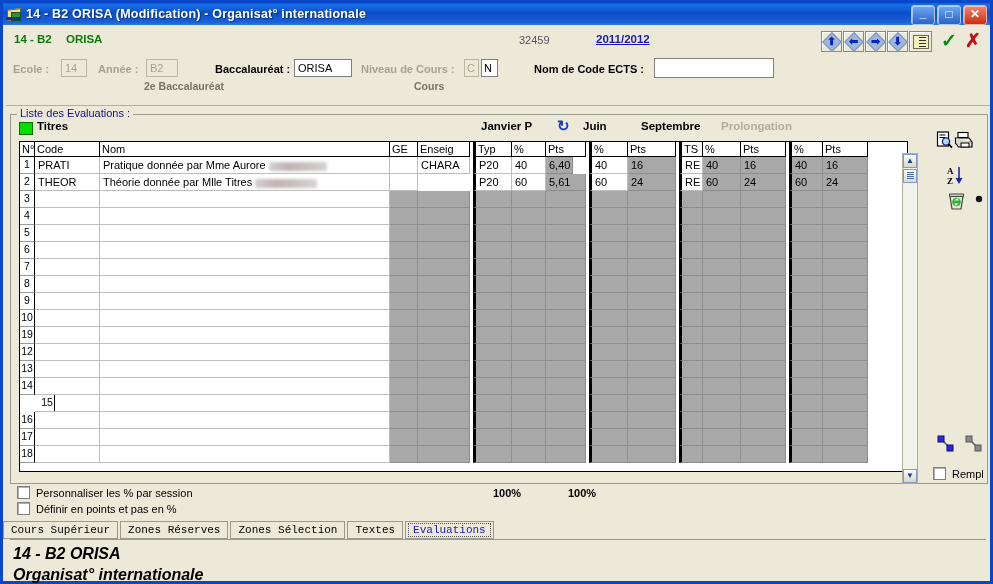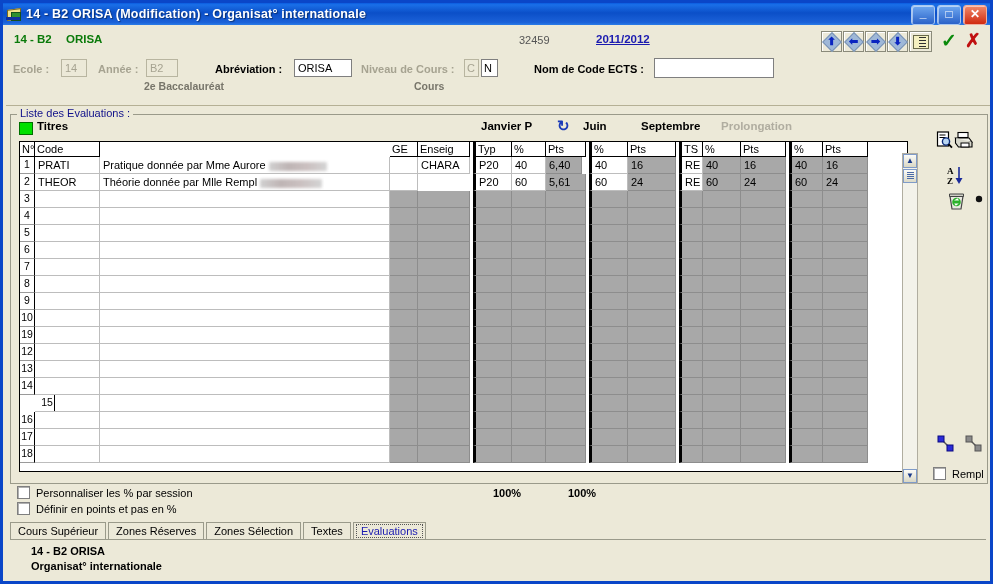--- a/index.html
+++ b/index.html
@@ -100,28 +100,28 @@
   
   .rtool{position:absolute;left:925px;top:120px;width:58px;height:360px;}
   .ricon{position:absolute;cursor:pointer;}
 
   
   .total{position:absolute;font-size:11px;font-weight:bold;color:#000;}
   .cbrow{position:absolute;font-size:11px;display:flex;align-items:center;}
   .cbox{width:11px;height:11px;background:#fff;border:1px solid #7f7f7f;box-shadow:inset 1px 1px 0 #b0b0b0;margin-right:6px;flex:0 0 auto;}
 
   
-  .tabs{position:absolute;left:7px;top:518px;height:19px;display:flex;align-items:flex-end;}
+  .tabs{position:absolute;left:0;top:518px;height:19px;display:flex;font-family:Liberation Mono, monospace;}
   .tab{height:18px;background:#ece9d8;border:1px solid #9a9a8a;box-sizing:border-box;
        font-size:11px;line-height:16px;padding:0 7px;margin-right:2px;color:#000;}
   .tab.active{color:#1a1ab0;border:1px solid #9a9a8a;position:relative;}
   .tab.active .sel{position:absolute;left:2px;top:1px;right:2px;bottom:1px;border:1px dotted #555;}
   .tabline{position:absolute;left:7px;top:536px;width:976px;height:1px;background:#9a9a8a;}
 
-  .status{position:absolute;left:28px;top:542px;font-size:11px;}
+  .status{position:absolute;left:10px;top:542px;font-size:16px;font-style:italic;}
   .st1{font-weight:bold;}
   .st2{font-weight:bold;margin-top:3px;}
 </style>
 </head>
 <body>
 
 <div class="window">
 
   <div class="titlebar">
     <div class="tb-icon">
@@ -179,21 +179,21 @@
   </div>
 
   <div class="formrow">
     <div class="lbl dim" style="left:7px;top:10px">Ecole :</div>
     <div class="fld dis" style="left:55px;top:6px;width:26px;height:18px">14</div>
 
     <div class="lbl dim" style="left:92px;top:10px">Année :</div>
     <div class="fld dis" style="left:140px;top:6px;width:32px;height:18px">B2</div>
     <div class="sublbl" style="left:138px;top:27px">2e Baccalauréat</div>
 
-    <div class="lbl on" style="left:209px;top:10px">Abréviation :</div>
+    <div class="lbl on" style="left:209px;top:10px">Baccalauréat :</div>
     <div class="fld" style="left:288px;top:6px;width:58px;height:18px">ORISA</div>
 
     <div class="lbl dim" style="left:355px;top:10px">Niveau de Cours :</div>
     <div class="fld dis" style="left:458px;top:6px;width:15px;height:18px;padding-left:2px">C</div>
     <div class="fld" style="left:475px;top:6px;width:17px;height:18px;padding-left:2px">N</div>
     <div class="sublbl" style="left:408px;top:27px">Cours</div>
 
     <div class="lbl on" style="left:528px;top:10px">Nom de Code ECTS :</div>
     <div class="fld" style="left:648px;top:5px;width:120px;height:20px"></div>
   </div>
@@ -211,20 +211,21 @@
         <div class="sess-lbl" style="left: 572px;">Juin</div>
         <div class="sess-lbl" style="left: 630px;">Septembre</div>
         <div class="sess-lbl grey" style="left: 710px;">Prolongation</div>
       </div>
     <div class="refresh">↻</div>
 
     <div class="grid">
       <div class="ghead" id="grid-head">
           <div class="hcell" style="left: 0px; width: 15px;">N°</div>
           <div class="hcell" style="left: 15px; width: 65px;">Code</div>
+          <div class="hcell" style="left: 80px; width: 290px;">Nom</div>
           <div class="hcell" style="left: 370px; width: 28px;">GE</div>
           <div class="hcell" style="left: 398px; width: 52px;">Enseig</div>
           <div class="hcell thick" style="left: 453px; width: 39px;">Typ</div>
           <div class="hcell" style="left: 492px; width: 34px;">%</div>
           <div class="hcell" style="left: 526px; width: 40px;">Pts</div>
           <div class="hcell thick" style="left: 569px; width: 39px;">%</div>
           <div class="hcell" style="left: 608px; width: 48px;">Pts</div>
           <div class="hcell thick" style="left: 659px; width: 24px;">TS</div>
           <div class="hcell" style="left: 683px; width: 38px;">%</div>
           <div class="hcell" style="left: 721px; width: 45px;">Pts</div>
@@ -232,31 +233,31 @@
           <div class="hcell" style="left: 803px; width: 45px;">Pts</div>
         </div>
       <div id="grid-body">
           <div class="rownum" style="top: 15px; height: 17px;">1</div>
           <div class="cell" style="left: 15px; width: 65px; top: 15px;">PRATI</div>
           <div class="cell" style="left: 80px; width: 290px; top: 15px;"><span>Pratique donnée par Mme Aurore </span><span class="blur" style="width: 58px;"></span></div>
           <div class="cell" style="left: 370px; width: 28px; top: 15px;"></div>
           <div class="cell" style="left: 398px; width: 52px; top: 15px;">CHARA</div>
           <div class="cell thick" style="left: 453px; width: 39px; top: 15px;">P20</div>
           <div class="cell" style="left: 492px; width: 34px; top: 15px;">40</div>
-          <div class="cell grey" style="left: 526px; width: 36px; top: 15px;">6,40</div>
+          <div class="cell grey" style="left: 526px; width: 27px; top: 15px;">6,40</div>
           <div class="cell thick" style="left: 569px; width: 39px; top: 15px;">40</div>
           <div class="cell grey" style="left: 608px; width: 48px; top: 15px;">16</div>
           <div class="cell thick" style="left: 659px; width: 24px; top: 15px;">RE</div>
           <div class="cell grey" style="left: 683px; width: 38px; top: 15px;">40</div>
           <div class="cell grey" style="left: 721px; width: 45px; top: 15px;">16</div>
           <div class="cell grey thick" style="left: 769px; width: 34px; top: 15px;">40</div>
           <div class="cell grey" style="left: 803px; width: 45px; top: 15px;">16</div>
           <div class="rownum" style="top: 32px; height: 17px;">2</div>
           <div class="cell" style="left: 15px; width: 65px; top: 32px;">THEOR</div>
-          <div class="cell" style="left: 80px; width: 290px; top: 32px;"><span>Théorie donnée par Mlle Rempl </span><span class="blur" style="width: 62px;"></span></div>
+          <div class="cell" style="left: 80px; width: 290px; top: 32px;"><span>Théorie donnée par Mlle Titres </span><span class="blur" style="width: 62px;"></span></div>
           <div class="cell" style="left: 370px; width: 28px; top: 32px;"></div>
           <div class="cell" style="left: 398px; width: 52px; top: 32px; margin-top: 24px;">DEGNI</div>
           <div class="cell thick" style="left: 453px; width: 39px; top: 32px;">P20</div>
           <div class="cell" style="left: 492px; width: 34px; top: 32px;">60</div>
           <div class="cell grey" style="left: 526px; width: 40px; top: 32px;">5,61</div>
           <div class="cell thick" style="left: 569px; width: 39px; top: 32px;">60</div>
           <div class="cell grey" style="left: 608px; width: 48px; top: 32px;">24</div>
           <div class="cell thick" style="left: 659px; width: 24px; top: 32px;">RE</div>
           <div class="cell grey" style="left: 683px; width: 38px; top: 32px;">60</div>
           <div class="cell grey" style="left: 721px; width: 45px; top: 32px;">24</div>

